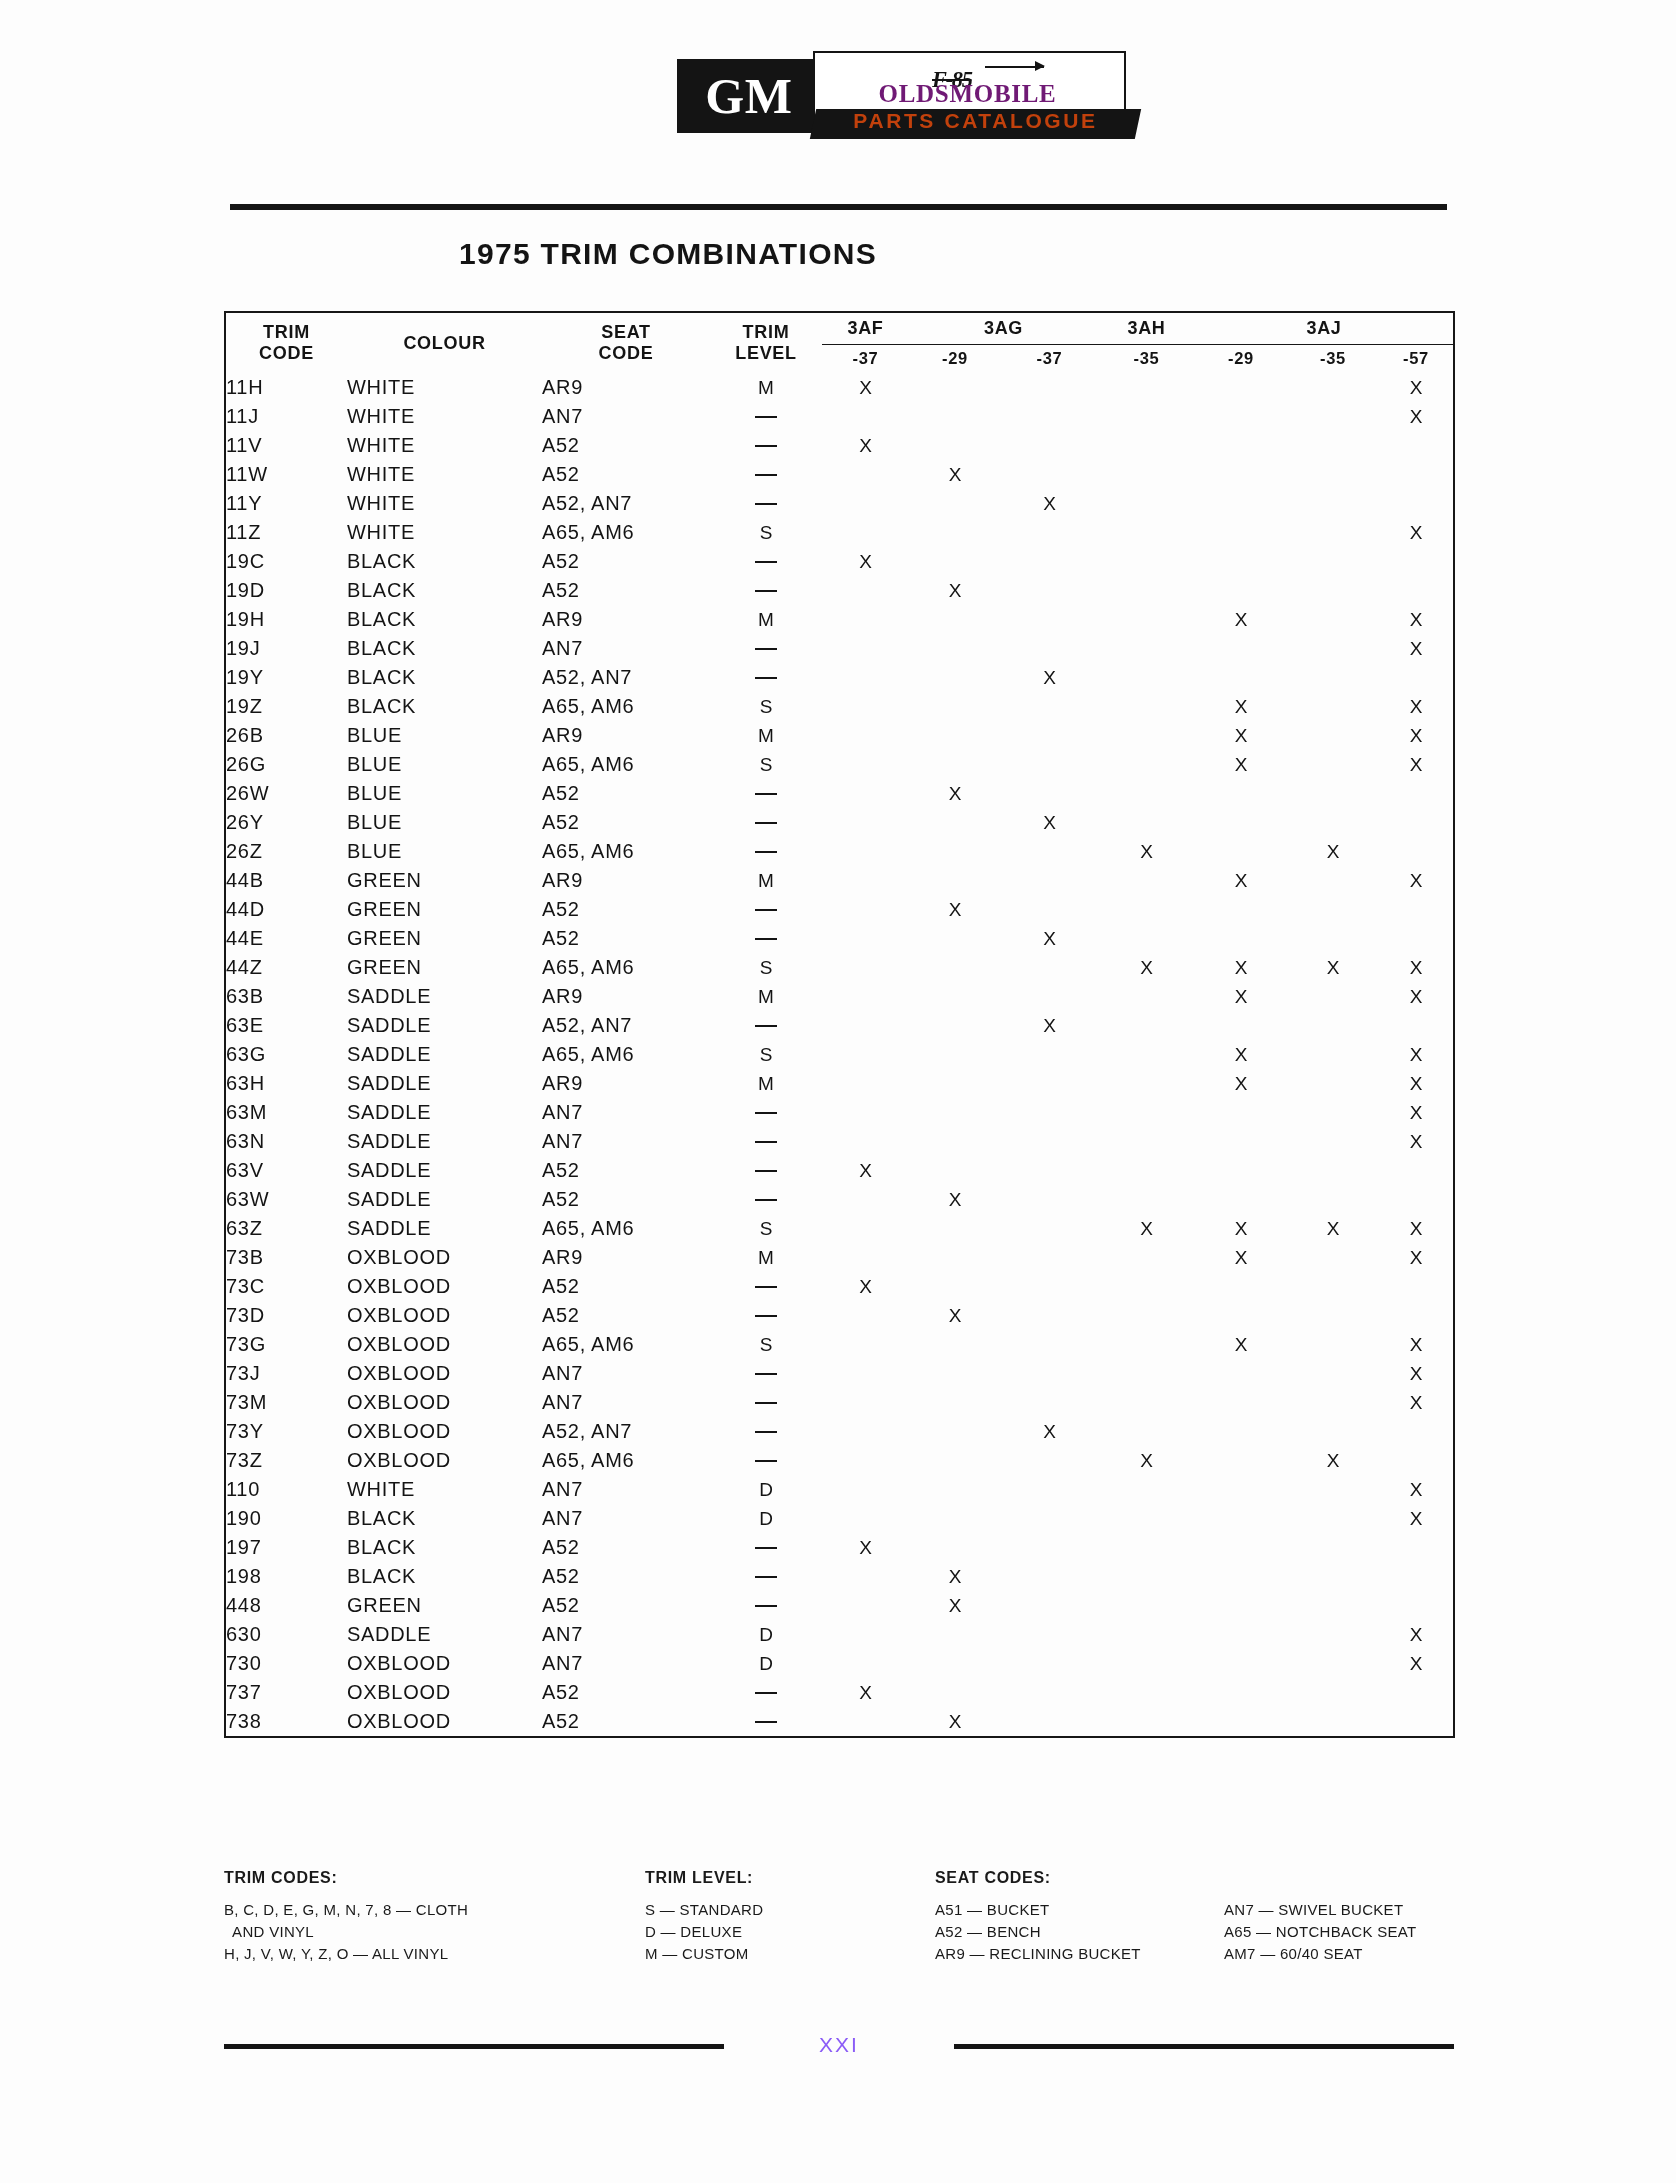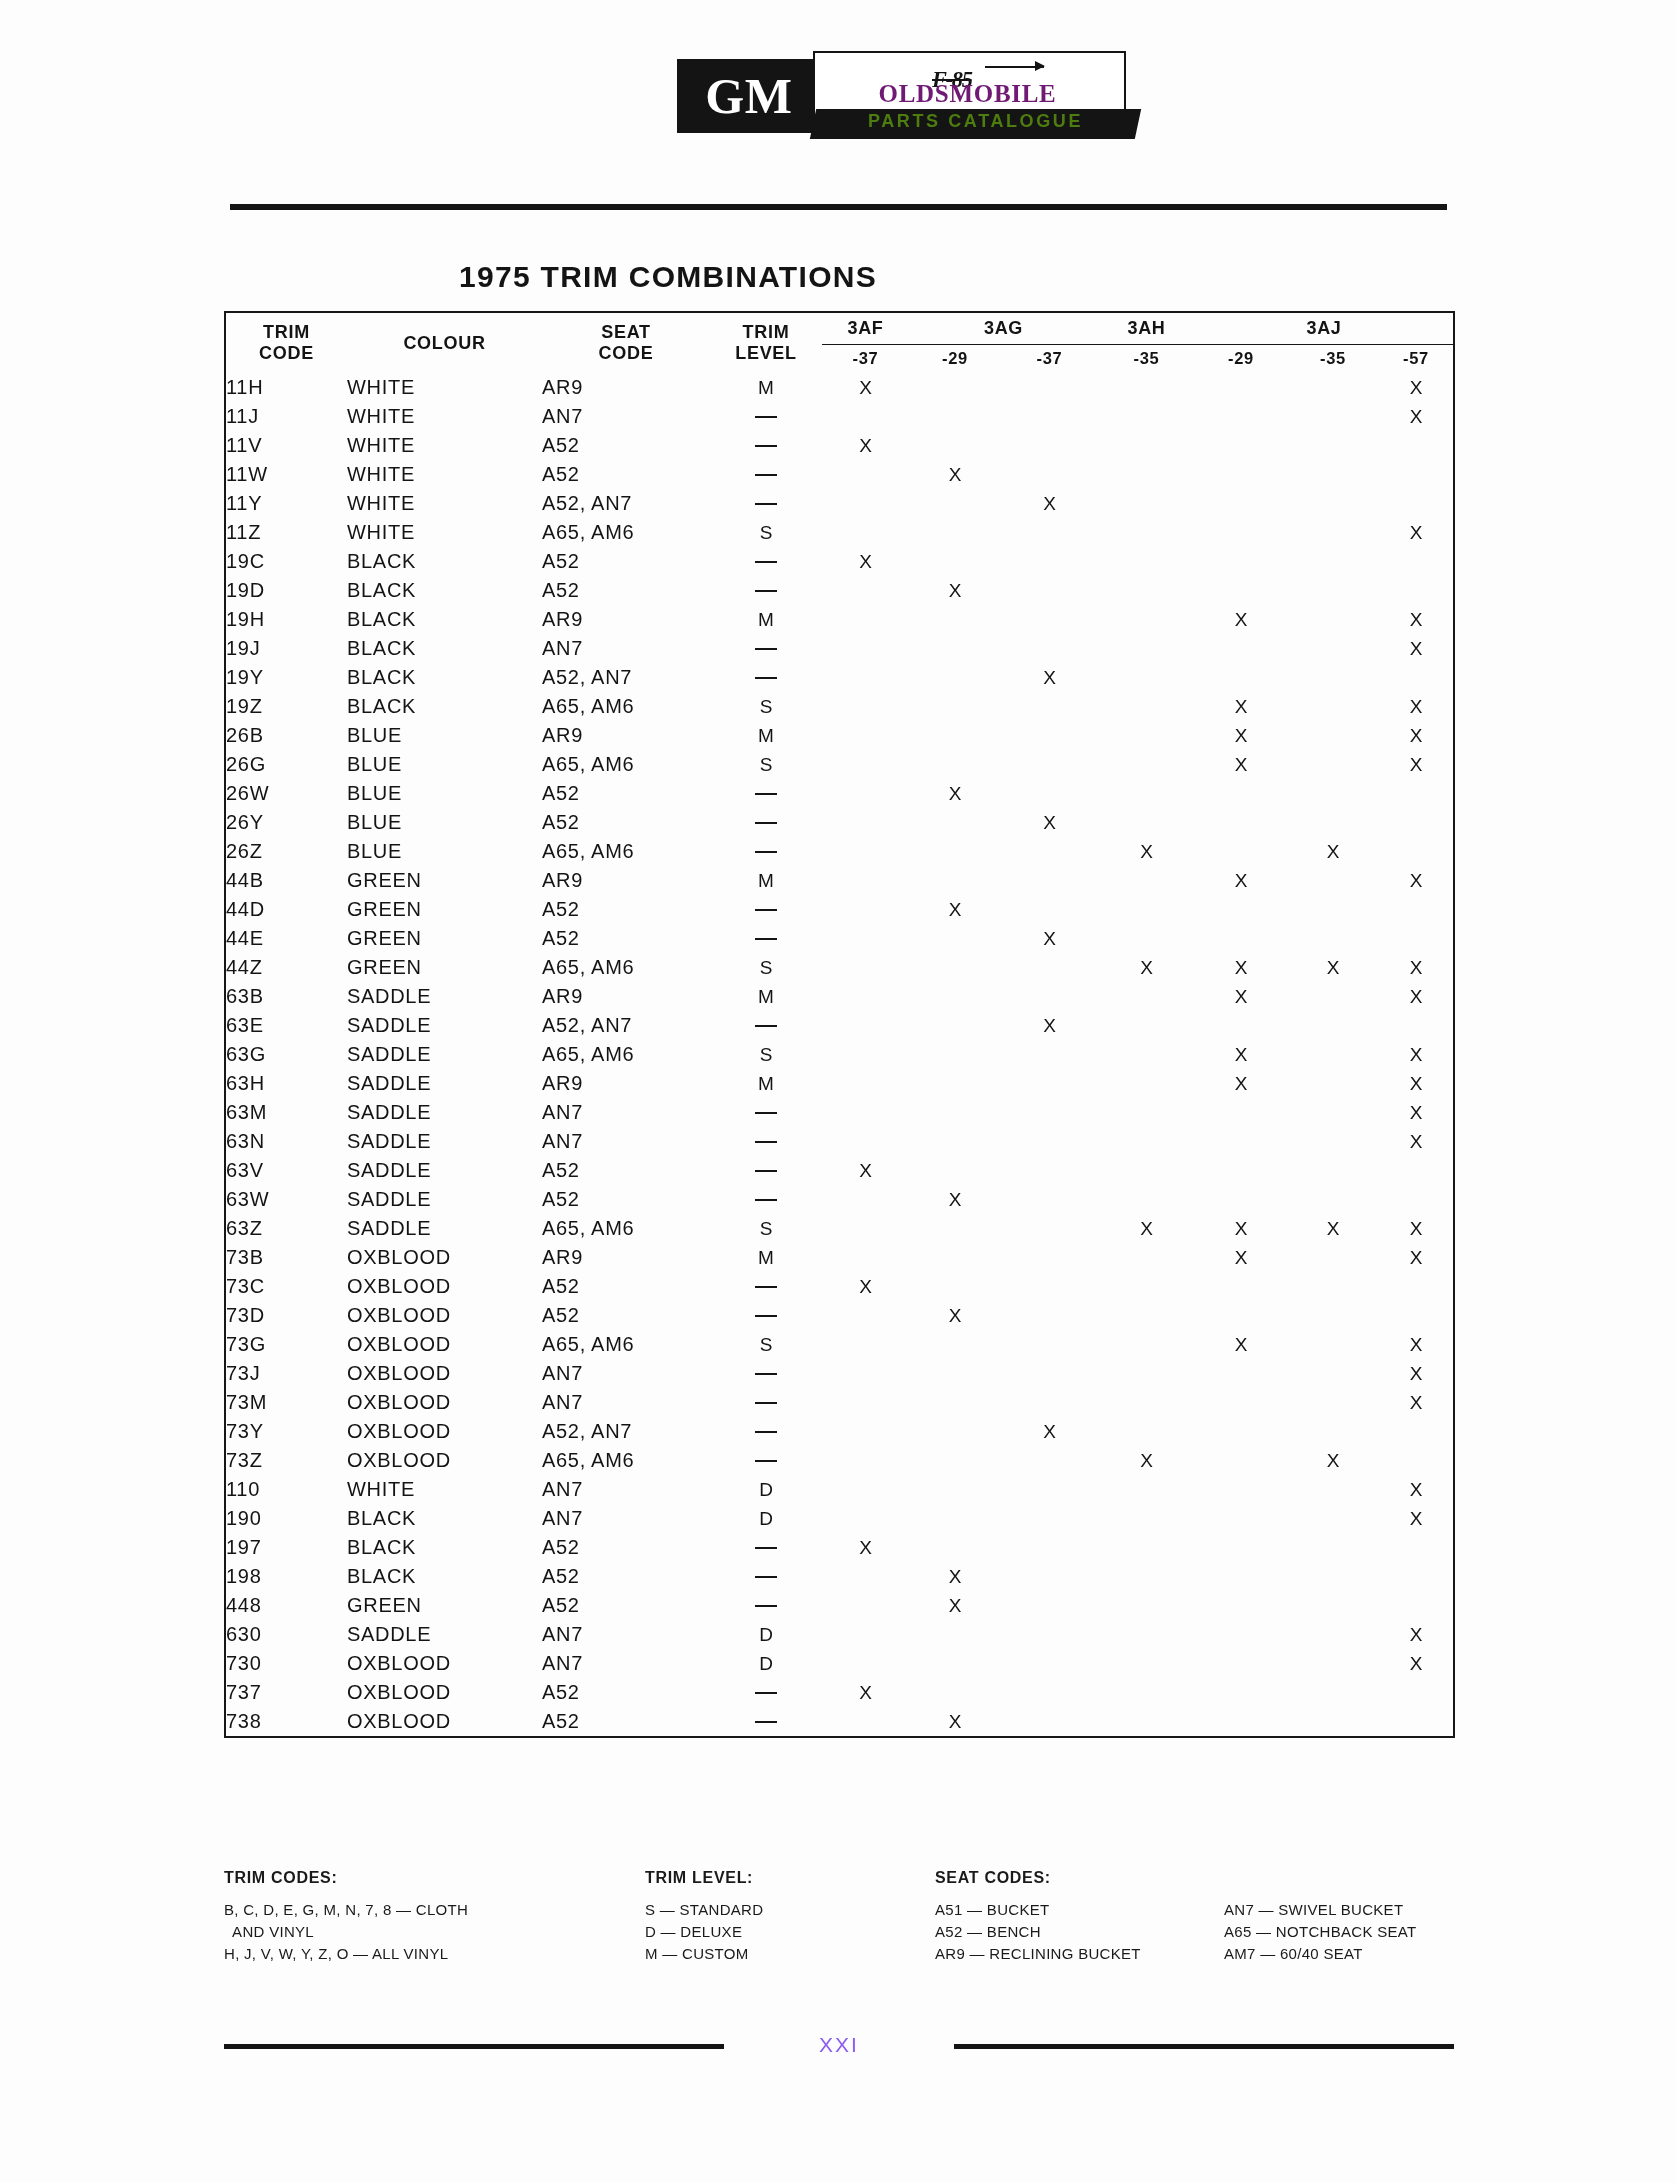--- a/index.html
+++ b/index.html
@@ -130,38 +130,37 @@
   }
   .brand-parts-text {
     position: absolute;
     left: 0px;
     top: 58px;
     width: 325px;
     height: 24px;
     display: flex;
     align-items: center;
     justify-content: center;
-    color: #4d7c0f;
-    font-size: 18px;
+    color: #c2410c;
+    font-size: 21px;
     font-weight: bold;
     letter-spacing: 2.6px;
   }
 
   
   .page-title {
     position: absolute;
     left: 0;
     top: 237px;
     width: 1336px;
     text-align: center;
     font-size: 30px;
     font-weight: bold;
     letter-spacing: 1.3px;
     color: #141414;
-    margin-top: 23px;
   }
 
   
   .table-wrap {
     position: absolute;
     left: 224px;
     top: 311px;
     width: 1230px;
   }
   table.trim {

